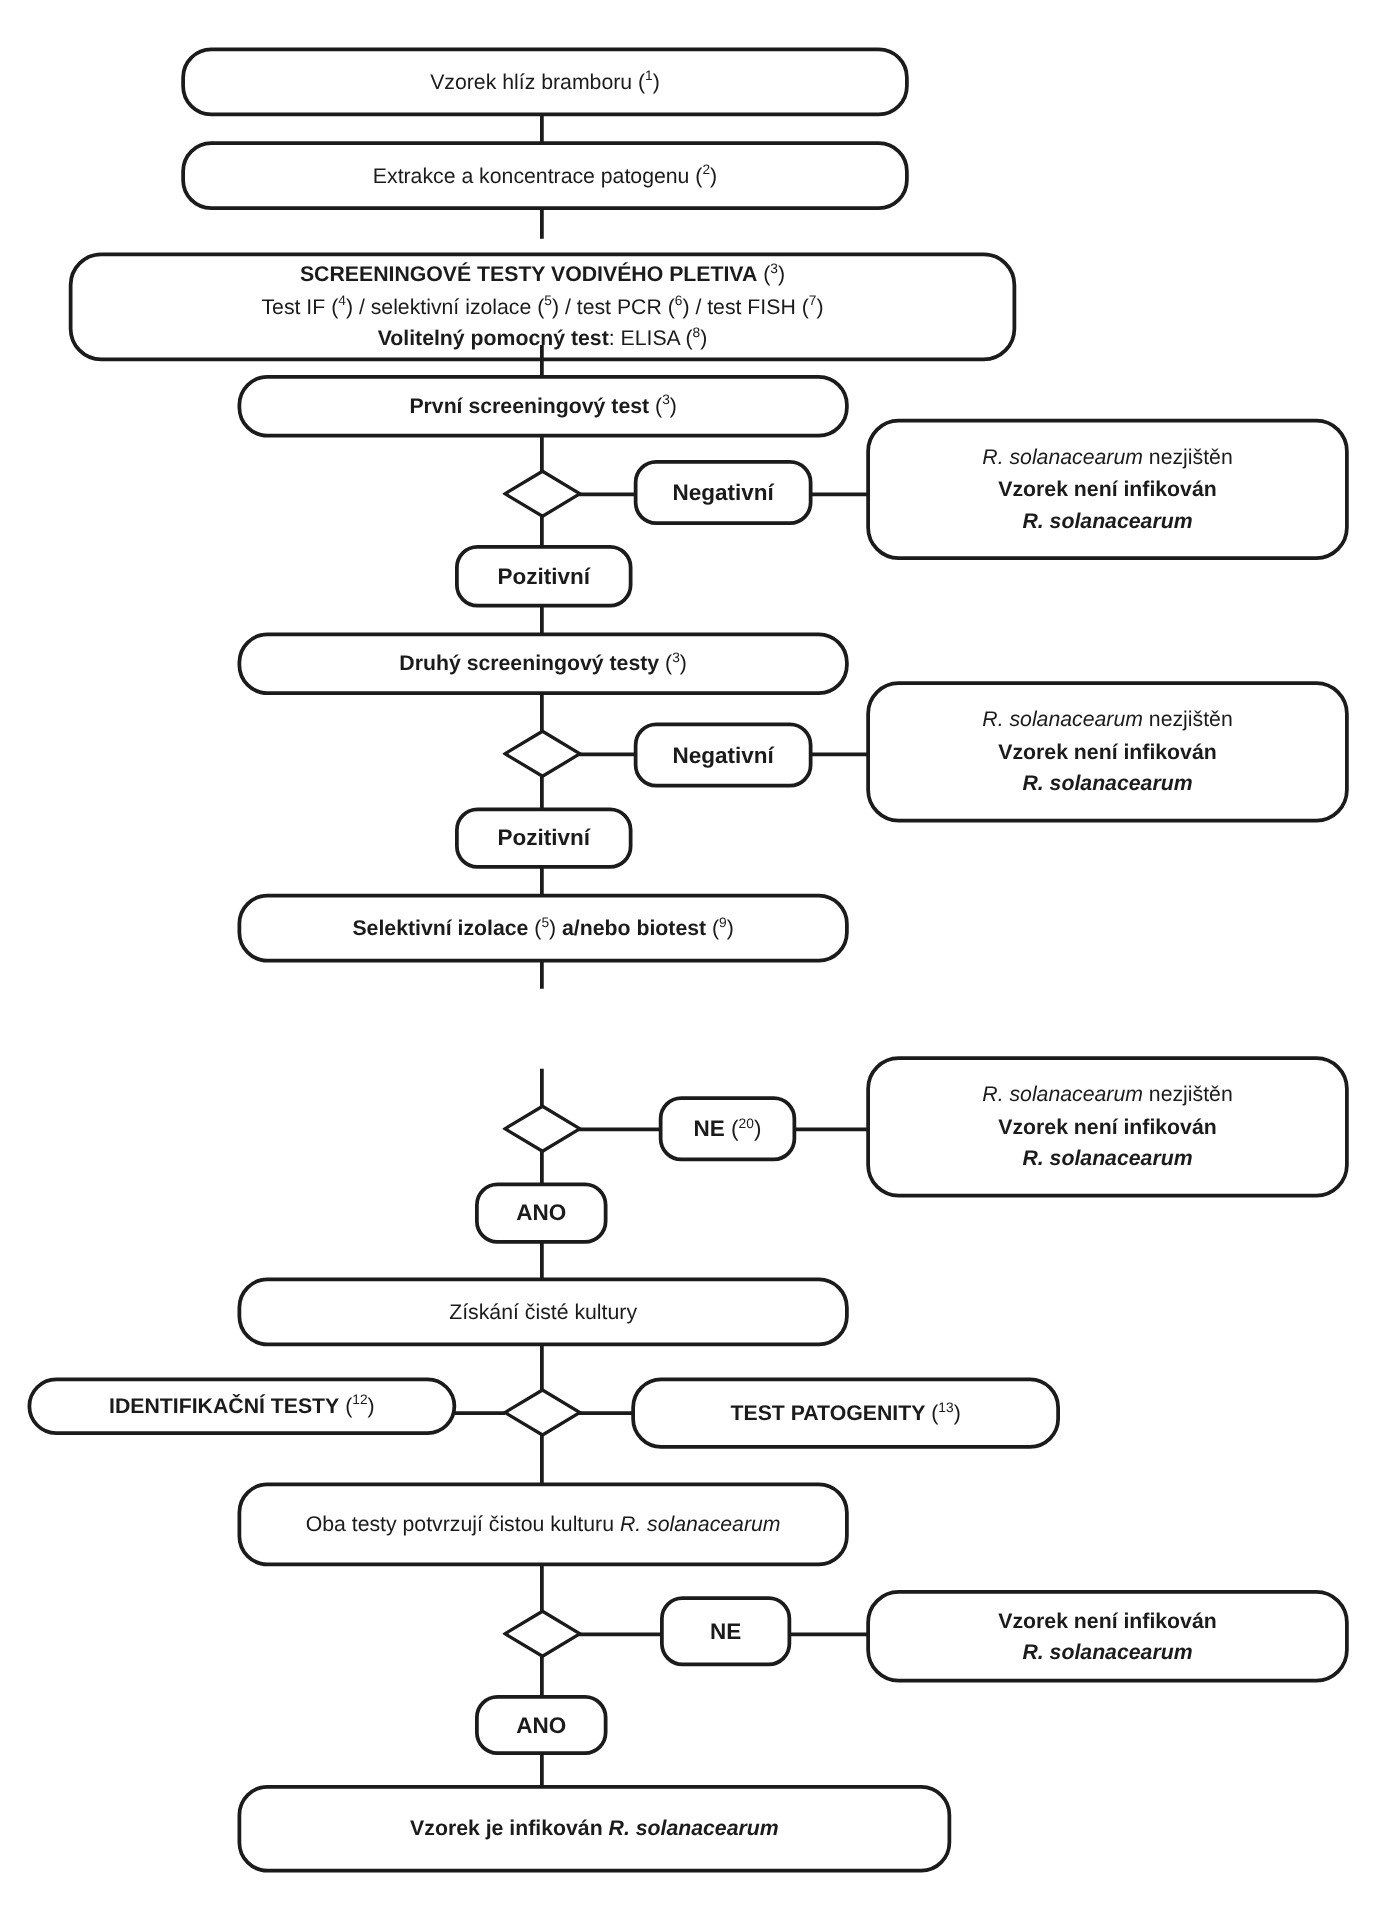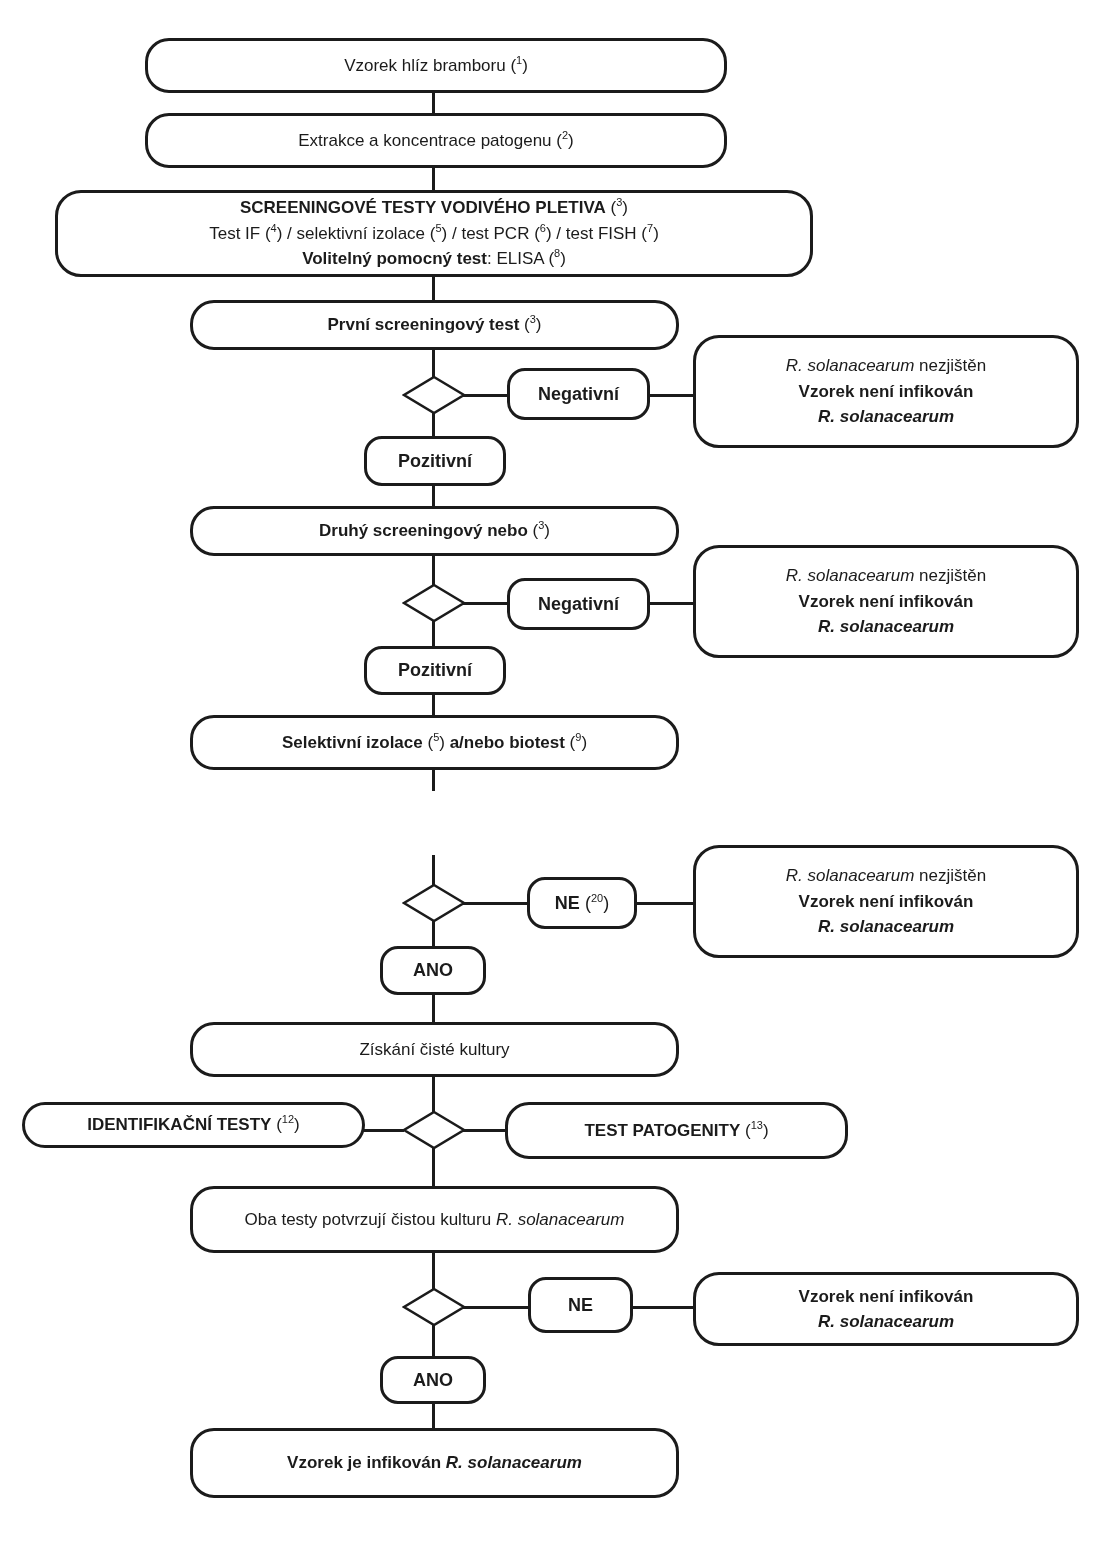--- a/index.html
+++ b/index.html
@@ -9,21 +9,21 @@
     background:#ffffff;
     font-family:"Liberation Sans", sans-serif;
     color:#1b1b1b;
   }
   .box{
     position:absolute;box-sizing:border-box;
     border:3px solid #1b1b1b;border-radius:24px;background:#ffffff;
     display:flex;flex-direction:column;align-items:center;justify-content:center;
     text-align:center;font-size:17px;line-height:1.5;padding:20px 12px;
   }
-  .big{border-radius:26px;}
+  .big{border-radius:26px;margin-top:12px;}
   .label{border-radius:18px;font-weight:bold;font-size:18px;padding:3px 8px;}
   .rbox{border-radius:26px;}
   .line{white-space:nowrap;}
   .b{font-weight:bold;}
   .i{font-style:italic;}
   .bi{font-weight:bold;font-style:italic;}
   .sup{font-size:11px;vertical-align:super;line-height:0;}
   .vline{position:absolute;width:3px;background:#1b1b1b;}
   .hline{position:absolute;height:3px;background:#1b1b1b;}
   .diamond{position:absolute;}
@@ -59,21 +59,21 @@
     <div class="line"><span class="i">R. solanacearum</span><span> nezjištěn</span></div>
     <div class="line b">Vzorek není infikován</div>
     <div class="line bi">R. solanacearum</div>
   </div>
 
   <div class="box label" style="left:364px;top:436px;width:142px;height:50px;">
     <div class="line">Pozitivní</div>
   </div>
 
   <div class="box" style="left:190px;top:506px;width:489px;height:50px;">
-    <div class="line"><span class="b">Druhý screeningový nebo</span><span> (</span><span class="sup">3</span><span>)</span></div>
+    <div class="line"><span class="b">Druhý screeningový testy</span><span> (</span><span class="sup">3</span><span>)</span></div>
   </div>
 
   <div class="box label" style="left:507px;top:578px;width:143px;height:52px;">
     <div class="line">Negativní</div>
   </div>
 
   <div class="box rbox" style="left:693px;top:545px;width:386px;height:113px;">
     <div class="line"><span class="i">R. solanacearum</span><span> nezjištěn</span></div>
     <div class="line b">Vzorek není infikován</div>
     <div class="line bi">R. solanacearum</div>
@@ -124,21 +124,21 @@
 
   <div class="box rbox" style="left:693px;top:1272px;width:386px;height:74px;">
     <div class="line b">Vzorek není infikován</div>
     <div class="line bi">R. solanacearum</div>
   </div>
 
   <div class="box label" style="left:380px;top:1356px;width:106px;height:48px;">
     <div class="line">ANO</div>
   </div>
 
-  <div class="box" style="left:190px;top:1428px;width:489px;height:70px;">
+  <div class="box" style="left:190px;top:1428px;width:571px;height:70px;">
     <div class="line"><span class="b">Vzorek je infikován </span><span class="bi">R. solanacearum</span></div>
   </div>
 
   <svg class="diamond" style="left:402px;top:375px;" width="64" height="40" viewBox="0 0 64 40">
       <polygon points="32,2 62,20 32,38 2,20" fill="#ffffff" stroke="#1b1b1b" stroke-width="2.6"></polygon>
     </svg>
   <svg class="diamond" style="left:402px;top:583px;" width="64" height="40" viewBox="0 0 64 40">
       <polygon points="32,2 62,20 32,38 2,20" fill="#ffffff" stroke="#1b1b1b" stroke-width="2.6"></polygon>
     </svg>
   <svg class="diamond" style="left:402px;top:883px;" width="64" height="40" viewBox="0 0 64 40">

